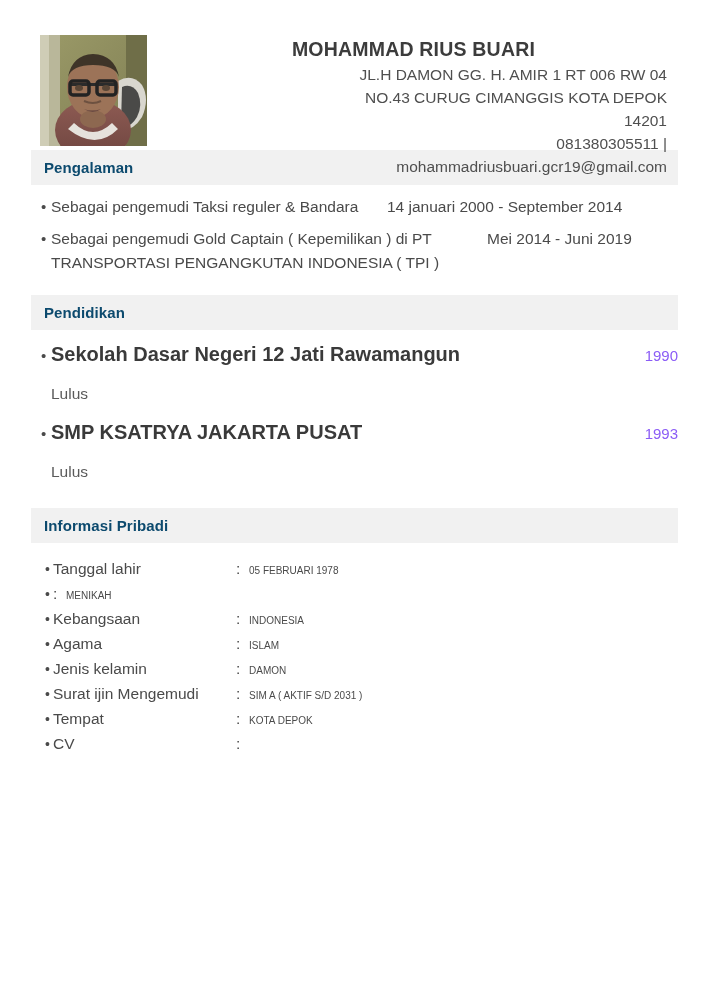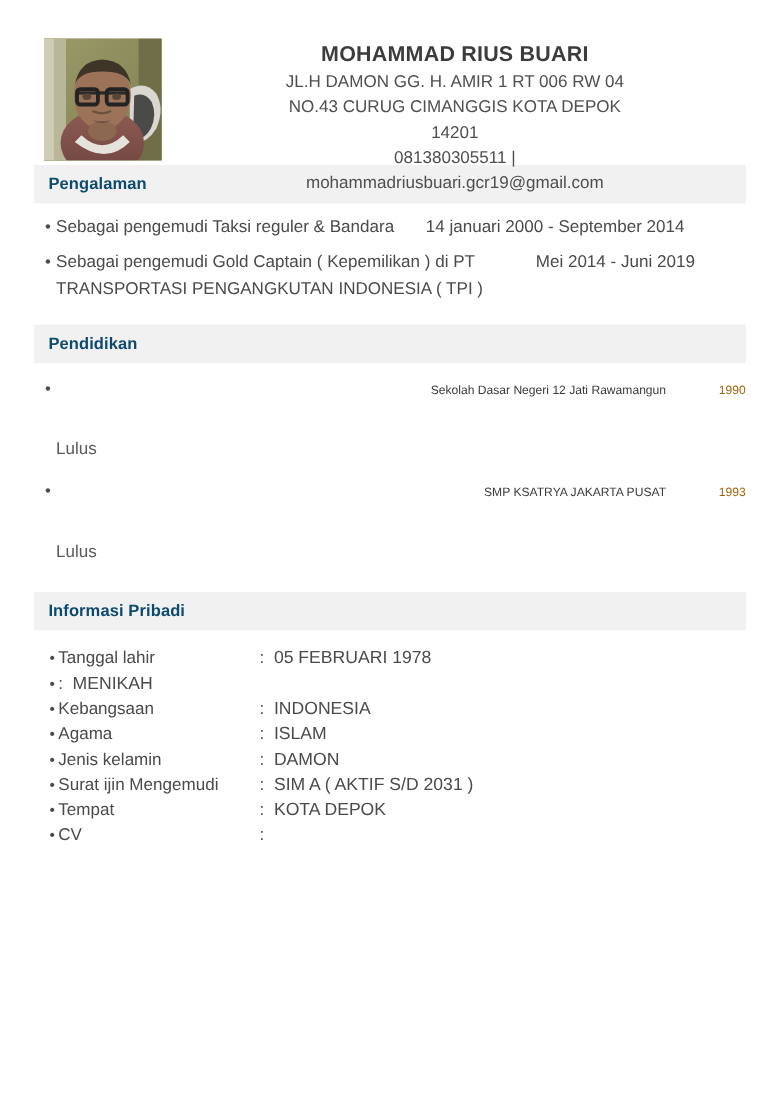--- a/index.html
+++ b/index.html
@@ -56,20 +56,21 @@
     line-height: 26px;
     margin: 0 0 1px 0;
     white-space: nowrap;
   }
   .contact-line {
     font-size: 15.5px;
     line-height: 23px;
     color: #4f4f4f;
     margin: 0;
     white-space: nowrap;
+    text-align: right;
   }
 
   
   .section-bar {
     margin: 0 29px 0 31px;
     background: #f1f1f1;
     height: 35px;
     line-height: 35px;
     padding-left: 13px;
     box-sizing: border-box;
@@ -129,40 +130,39 @@
 
   
   .edu-list { padding-top: 12px; }
   .edu-entry { margin-bottom: 0; }
   .edu-head {
     display: flex;
     align-items: baseline;
   }
   .edu-school {
     flex: 1 1 auto;
-    font-size: 11px;
-    font-weight: normal;
+    font-size: 20px;
+    font-weight: bold;
     color: #3a3a3a;
     line-height: 24px;
-    text-align: right;
   }
   .edu-year {
     flex: 0 0 auto;
-    font-size: 11px;
-    color: #a16207;
+    font-size: 15px;
+    color: #8b5cf6;
     line-height: 24px;
     white-space: nowrap;
     margin-left: 48px;
   }
   .edu-note {
     padding-left: 20px;
     font-size: 15.5px;
     color: #5a5a5a;
     line-height: 24px;
-    margin-top: 30px;
+    margin-top: 14px;
     margin-bottom: 14px;
   }
 
   
   .info-list {
     padding: 14px 29px 0 31px;
   }
   .info-row {
     display: flex;
     align-items: baseline;
@@ -183,21 +183,21 @@
     color: #4a4a4a;
   }
   .info-sep {
     flex: 0 0 auto;
     width: 13px;
     font-size: 15.5px;
     color: #4a4a4a;
   }
   .info-value {
     flex: 1 1 auto;
-    font-size: 16px;
+    font-size: 10px;
     color: #4a4a4a;
   }
 
   .sec-gap-exp { height: 12px; }
   .sec-gap-edu { height: 10px; }
 </style>
 </head>
 <body>
 
 <div class="page">

